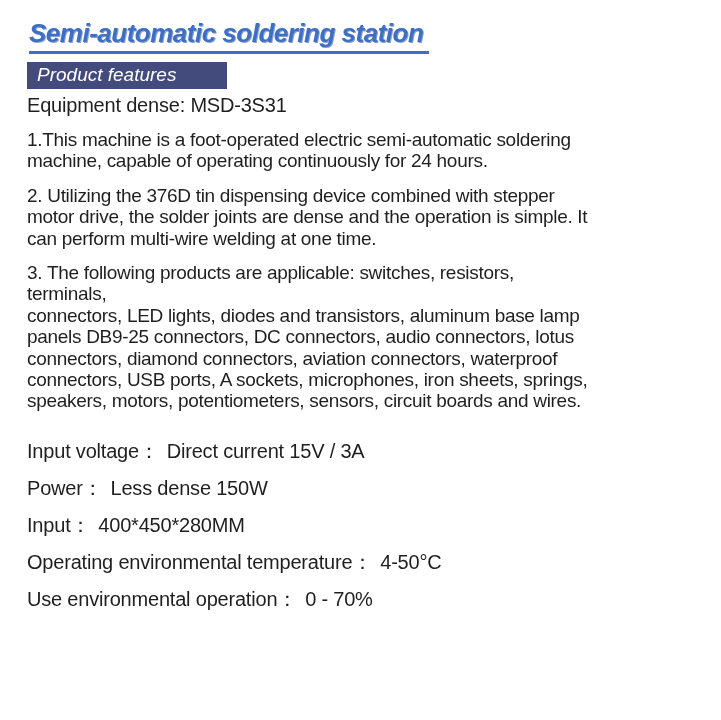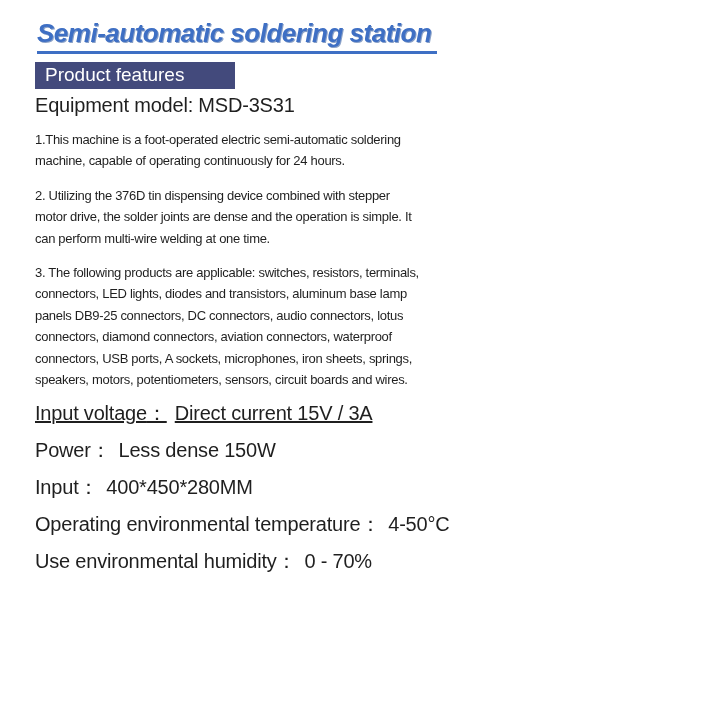--- a/index.html
+++ b/index.html
@@ -8,21 +8,21 @@
     width: 721px;
     height: 720px;
     background: #ffffff;
     font-family: "Liberation Sans", sans-serif;
     color: #1f1f1f;
     overflow: hidden;
   }
   .page {
     width: 620px;
     height: 720px;
-    padding: 13px 22px 0 35px;
+    padding: 13px 22px 0 27px;
   }
   .title {
     margin: 0 0 0 2px;
     display: block;
   }
   .title-text {
     display: inline-block;
     font-size: 26px;
     font-weight: bold;
     font-style: italic;
@@ -35,57 +35,58 @@
   }
   .badge {
     display: inline-block;
     margin-top: 8px;
     min-width: 200px;
     background: #434A7C;
     color: #ffffff;
     font-size: 19px;
     line-height: 22px;
     padding: 2px 12px 3px 10px;
+    font-style: italic;
   }
   .model-line {
     margin-top: 5px;
     font-size: 20px;
     line-height: 22px;
     letter-spacing: -0.2px;
   }
   .para {
     margin: 13px 0 0 0;
-    font-size: 13px;
+    font-size: 19px;
     line-height: 21.4px;
     letter-spacing: -0.3px;
     white-space: pre-line;
     max-width: 695px;
   }
   .para:nth-of-type(2) { margin-top: 16px; }
   .spec-row {
     margin-top: 15px;
     font-size: 20px;
     line-height: 22px;
     letter-spacing: -0.2px;
   }
-  .spec-row.first { margin-top: 12px; text-decoration: underline; }
+  .spec-row.first { margin-top: 28px; }
   .spec-colon {
     margin-right: 8px;
   }
 </style>
 </head>
 <body>
 
 <div class="page">
 
   <h1 class="title"><span class="title-text">Semi-automatic soldering station</span></h1>
 
   <div class="badge">Product features</div>
 
-  <div class="model-line">Equipment model: MSD-3S31</div>
+  <div class="model-line">Equipment dense: MSD-3S31</div>
 
   <div class="para">1.This machine is a foot-operated electric semi-automatic soldering
 machine, capable of operating continuously for 24 hours.</div>
 
   <div class="para">2. Utilizing the 376D tin dispensing device combined with stepper
 motor drive, the solder joints are dense and the operation is simple. It
 can perform multi-wire welding at one time.</div>
 
   <div class="para">3. The following products are applicable: switches, resistors, terminals,
 connectors, LED lights, diodes and transistors, aluminum base lamp
@@ -96,15 +97,15 @@
 
   <div class="spec-row first"><span>Input voltage</span><span class="spec-colon">：</span><span>Direct current 15V / 3A</span></div>
 
   <div class="spec-row"><span>Power</span><span class="spec-colon">：</span><span>Less dense 150W</span></div>
 
   <div class="spec-row"><span>Input</span><span class="spec-colon">：</span><span>400*450*280MM</span></div>
 
 
   <div class="spec-row"><span>Operating environmental temperature</span><span class="spec-colon">：</span><span>4-50°C</span></div>
 
-  <div class="spec-row"><span>Use environmental humidity</span><span class="spec-colon">：</span><span>0 - 70%</span></div>
+  <div class="spec-row"><span>Use environmental operation</span><span class="spec-colon">：</span><span>0 - 70%</span></div>
 
 </div>
 
 </body></html>

